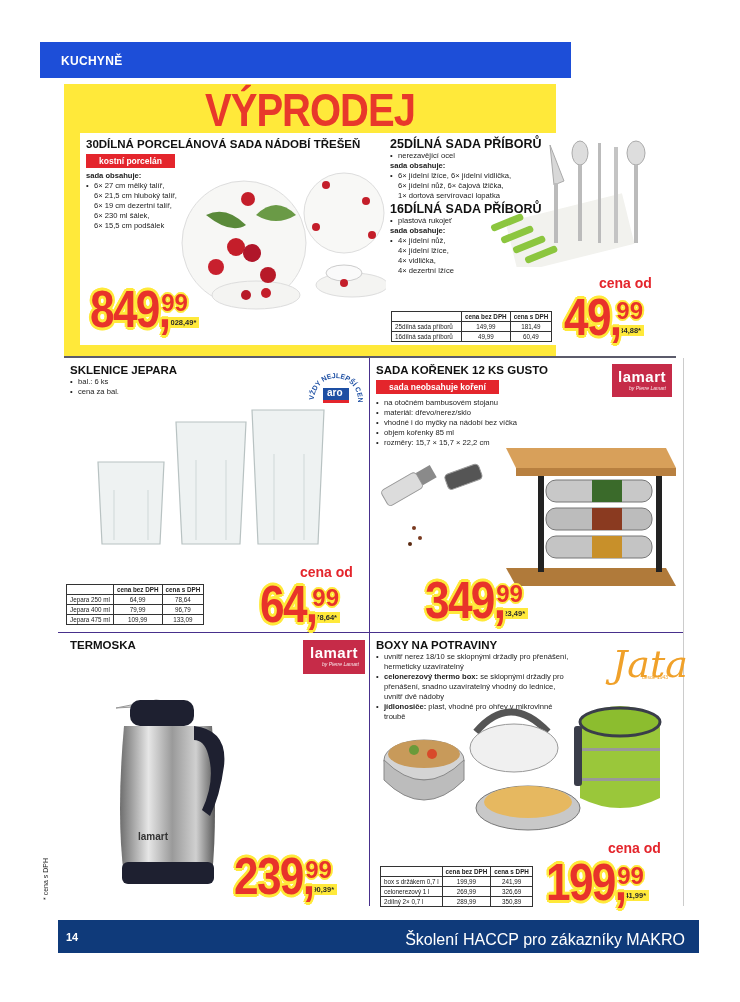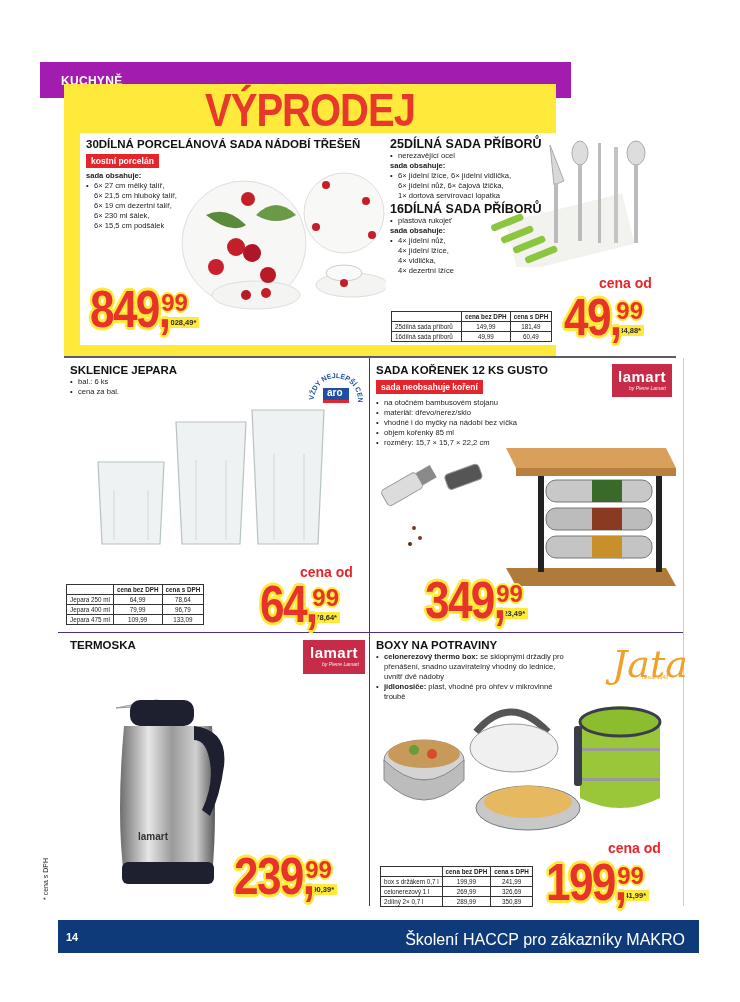--- a/index.html
+++ b/index.html
@@ -2,37 +2,37 @@
 <html><head>
 <meta charset="utf-8">
 <style>
   * { box-sizing: border-box; margin: 0; padding: 0; }
   html, body { width: 740px; height: 1002px; background: #ffffff; overflow: hidden; }
   body { position: relative; font-family: "Liberation Sans", sans-serif; color: #1a1a1a; }
 
   .abs { position: absolute; }
 
   
-  .header-band { left: 40px; top: 42px; width: 531px; height: 36px; background: #a21caf; margin-top: 20px; }
+  .header-band { left: 40px; top: 42px; width: 531px; height: 36px; background: #1d4ed8; }
   .header-band .title { position: absolute; left: 21px; top: 12px; color: #fff; font-weight: bold; font-size: 12px; letter-spacing: 0.3px; }
 
   
   .footer-band { left: 58px; top: 920px; width: 641px; height: 33px; background: #0f3a7a; color: #fff; }
   .footer-band .page-num { position: absolute; left: 8px; top: 11px; font-size: 11px; font-weight: bold; }
   .footer-band .footer-text { position: absolute; right: 14px; top: 11px; font-size: 16px; }
 
   
   .sale-box { left: 64px; top: 84px; width: 492px; height: 272px; background: #ffe93a; }
   .sale-title { position: absolute; left: 0; top: 4px; width: 100%; text-align: center; font-family: "Liberation Sans", sans-serif; font-weight: bold; font-size: 40px; color: #e8382b; letter-spacing: -1px; transform: scaleY(1.15); }
   .sale-inner { position: absolute; left: 16px; top: 49px; width: 579px; height: 212px; background: #fff; }
   .bottom-rule { left: 64px; top: 356px; width: 612px; height: 2px; background: #5b5b6b; }
 
   .prod-title { font-weight: bold; font-size: 11.5px; color: #111; white-space: nowrap; }
   .prod-title.big { font-size: 12.5px; }
-  .red-tag { display: inline-block; background: #e4252c; color: #fff; font-size: 8.5px; font-weight: bold; padding: 2px 5px; margin-top: 3px; }
+  .red-tag { display: inline-block; background: #e4252c; color: #fff; font-size: 8.5px; font-weight: bold; padding: 2px 13px; margin-top: 3px; }
   .small { font-size: 7.6px; line-height: 10px; color: #222; }
   .small b { font-weight: bold; }
   .bullets { list-style: none; }
   .bullets li { position: relative; padding-left: 8px; }
   .bullets li::before { content: "•"; position: absolute; left: 0; top: 0; }
   .bullets li.cont::before { content: ""; }
 
   
   .price { position: absolute; display: flex; align-items: center; }
   .price .main { font-weight: bold; font-size: 52px; line-height: 48px; color: #e8332a; letter-spacing: -2px;
@@ -337,20 +337,21 @@
   <span class="main">239,</span>
   <div class="cents-wrap" style="margin-left:-22px;">
     <span class="cents">99</span>
     <span class="vat">290,39*</span>
   </div>
 </div>
 
 <div class="abs" style="left:376px; top:639px; width:200px;">
   <div class="prod-title">BOXY NA POTRAVINY</div>
   <ul class="bullets small" style="margin-top:1px;">
+    <li><b></b><span>uvnitř nerez 18/10 se sklopnými držadly pro přenášení, hermeticky uzavíratelný</span></li>
     <li><b>celonerezový thermo box:</b><span> se sklopnými držadly pro přenášení, snadno uzavíratelný vhodný do lednice, uvnitř dvě nádoby</span></li>
     <li><b>jídlonosiče:</b><span> plast, vhodné pro ohřev v mikrovlnné troubě</span></li>
   </ul>
 </div>
 <div class="abs" style="left:612px; top:642px; width:62px; height:42px;">
   <span class="jata">Jata</span>
   <span class="abs" style="left:30px; top:32px; font-size:5px; color:#f0a12a;">desde 1943</span>
 </div>
 <svg class="abs" style="left:380px; top:688px;" width="300" height="160">
   <ellipse cx="44" cy="72" rx="40" ry="20" fill="#d4d4d4" stroke="#888"></ellipse>

